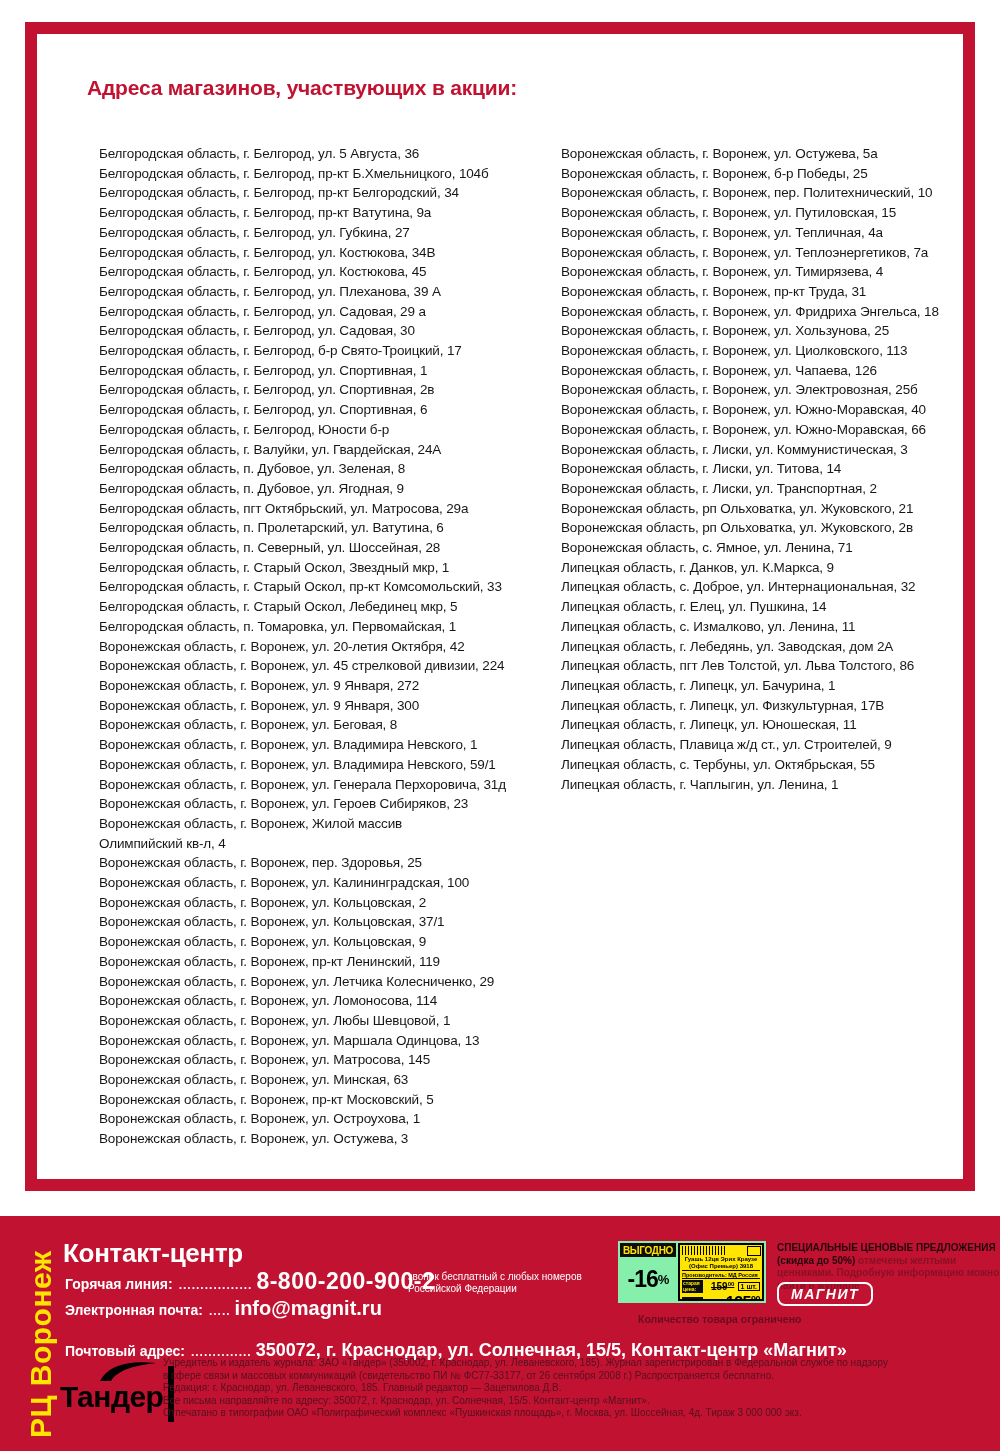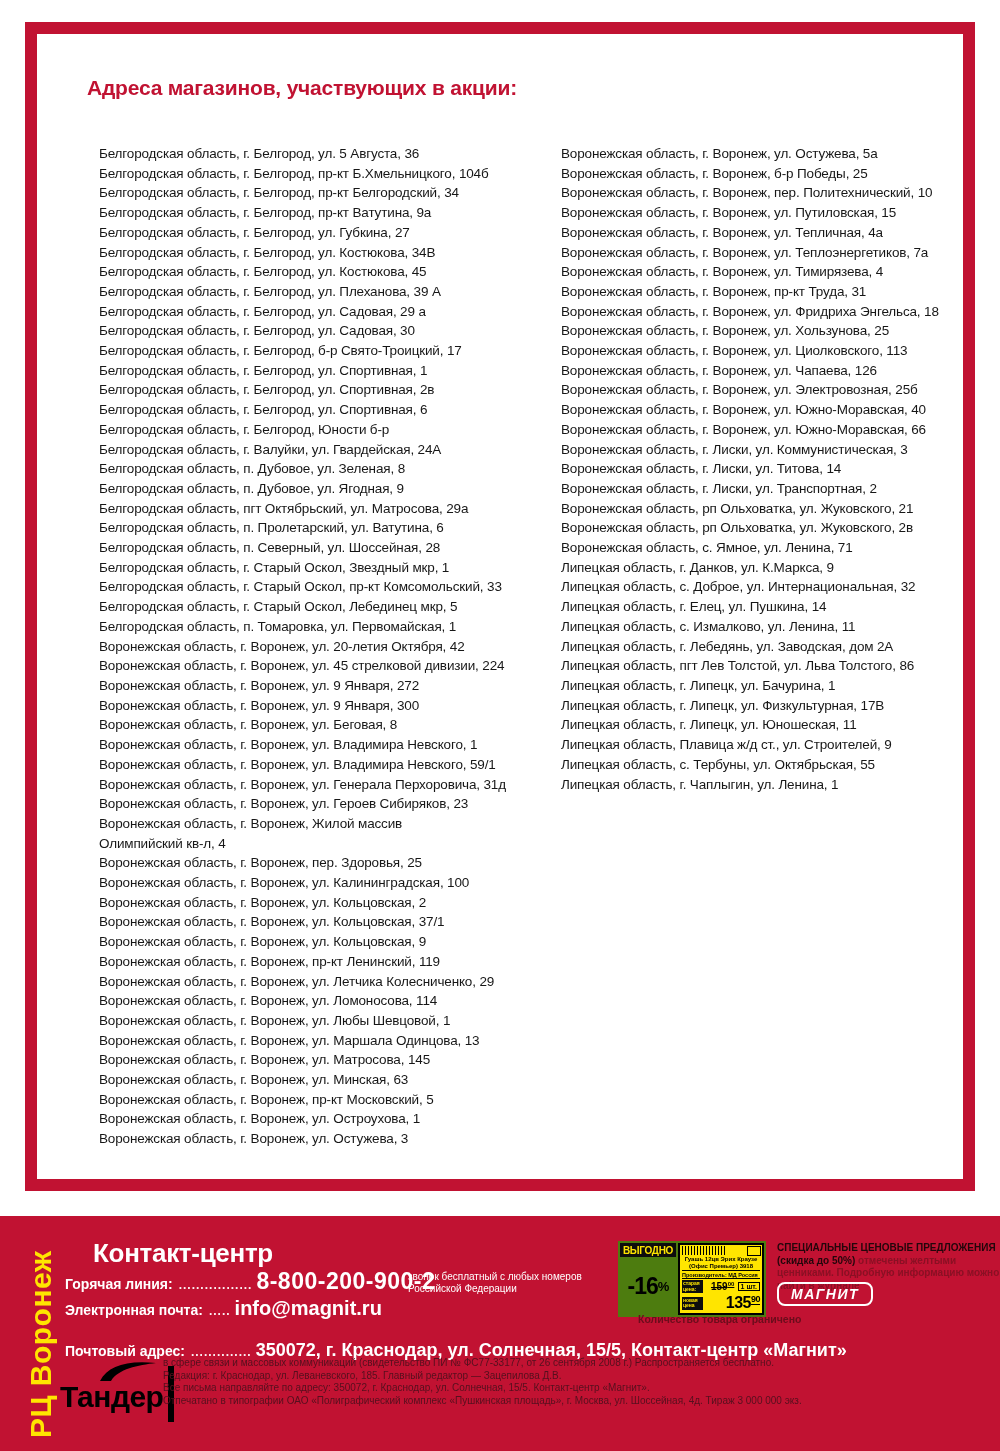--- a/index.html
+++ b/index.html
@@ -17,21 +17,21 @@
   .addr-col-right{left:524px;}
   .addr-line{white-space:pre-line;}
 
   
   .footer{position:absolute;left:0;top:1216px;width:1000px;height:235px;background:#c11232;color:#fff;}
 
   .dc-label{position:absolute;left:24px;top:222px;transform:rotate(-90deg);
             transform-origin:left top;white-space:nowrap;
             color:#ffe500;font-size:30px;font-weight:800;letter-spacing:0.5px;}
 
-  .cc-title{position:absolute;left:63px;top:22px;font-size:26px;font-weight:800;letter-spacing:-0.3px;margin-left:30px;}
+  .cc-title{position:absolute;left:63px;top:22px;font-size:26px;font-weight:800;letter-spacing:-0.3px;}
 
   .cc-row{position:absolute;left:65px;display:flex;align-items:baseline;white-space:nowrap;}
   .cc-row .lbl{font-size:14px;font-weight:800;}
   .cc-row .dots{font-size:12px;font-weight:700;margin:0 4px 0 6px;letter-spacing:1px;opacity:.95;}
   .row-hotline{top:52px;}
   .row-hotline .val{font-size:23px;font-weight:800;letter-spacing:0.5px;text-align:right;}
   .row-email{top:81px;}
   .row-email .val{font-size:20px;font-weight:800;}
   .row-postal{top:124px;}
   .row-postal .val{font-size:18px;font-weight:800;}
@@ -43,21 +43,21 @@
   .tander-bird{position:absolute;left:38px;top:-4px;width:62px;height:22px;fill:#000;}
   .tander-word{position:absolute;left:0;top:16px;font-size:30px;font-weight:800;color:#000;letter-spacing:-0.5px;}
   .tander-bar{position:absolute;right:-2px;top:2px;width:6px;height:56px;background:#000;}
 
   
   .legal{position:absolute;left:163px;top:141px;font-size:10px;line-height:12.6px;
          color:#55101e;font-weight:400;}
   .legal div{white-space:nowrap;}
 
   
-  .promo{position:absolute;left:618px;top:25px;width:148px;height:76px;background:#4d7c0f;
+  .promo{position:absolute;left:618px;top:25px;width:148px;height:62px;background:#86efac;
          display:flex;box-sizing:border-box;padding:2px;}
   .promo-left{width:56px;display:flex;flex-direction:column;align-items:stretch;}
   .vygodno{background:#0d0d0d;color:#ffe500;font-size:10px;font-weight:800;
            text-align:center;padding:2px 0 1px;letter-spacing:-0.3px;}
   .discount{flex:1;display:flex;align-items:center;justify-content:center;
             color:#000;font-weight:800;font-size:23px;letter-spacing:-1px;}
   .discount .pct{font-size:13px;}
   .price-tag{flex:1;margin-left:2px;border:2px solid #000;background:#ffe500;position:relative;
              padding:1px 2px;box-sizing:border-box;color:#000;overflow:hidden;}
   .barcode{width:55%;height:9px;background:repeating-linear-gradient(90deg,#000 0 1px,transparent 1px 3px);}
@@ -212,20 +212,21 @@
 
     <div class="tander-logo">
       <svg class="tander-bird" viewBox="0 0 62 22">
         <path d="M2 21 C10 6, 28 0, 58 3 C40 5, 20 9, 13 21 Z"></path>
       </svg>
       <div class="tander-word">Тандер</div>
       <div class="tander-bar"></div>
     </div>
 
     <div class="legal">
+        <div class="legal-line">Учредитель и издатель журнала: ЗАО «Тандер» (350002, г. Краснодар, ул. Леваневского, 185). Журнал зарегистрирован в Федеральной службе по надзору</div>
         <div class="legal-line">в сфере связи и массовых коммуникаций (свидетельство ПИ № ФС77-33177, от 26 сентября 2008 г.) Распространяется бесплатно.</div>
         <div class="legal-line">Редакция: г. Краснодар, ул. Леваневского, 185. Главный редактор — Зацепилова Д.В.</div>
         <div class="legal-line">Все письма направляйте по адресу: 350072, г. Краснодар, ул. Солнечная, 15/5. Контакт-центр «Магнит».</div>
         <div class="legal-line">Отпечатано в типографии ОАО «Полиграфический комплекс «Пушкинская площадь», г. Москва, ул. Шоссейная, 4д. Тираж 3 000 000 экз.</div>
       </div>
 
     <div class="promo">
       <div class="promo-left">
         <div class="vygodno">ВЫГОДНО</div>
         <div class="discount">

